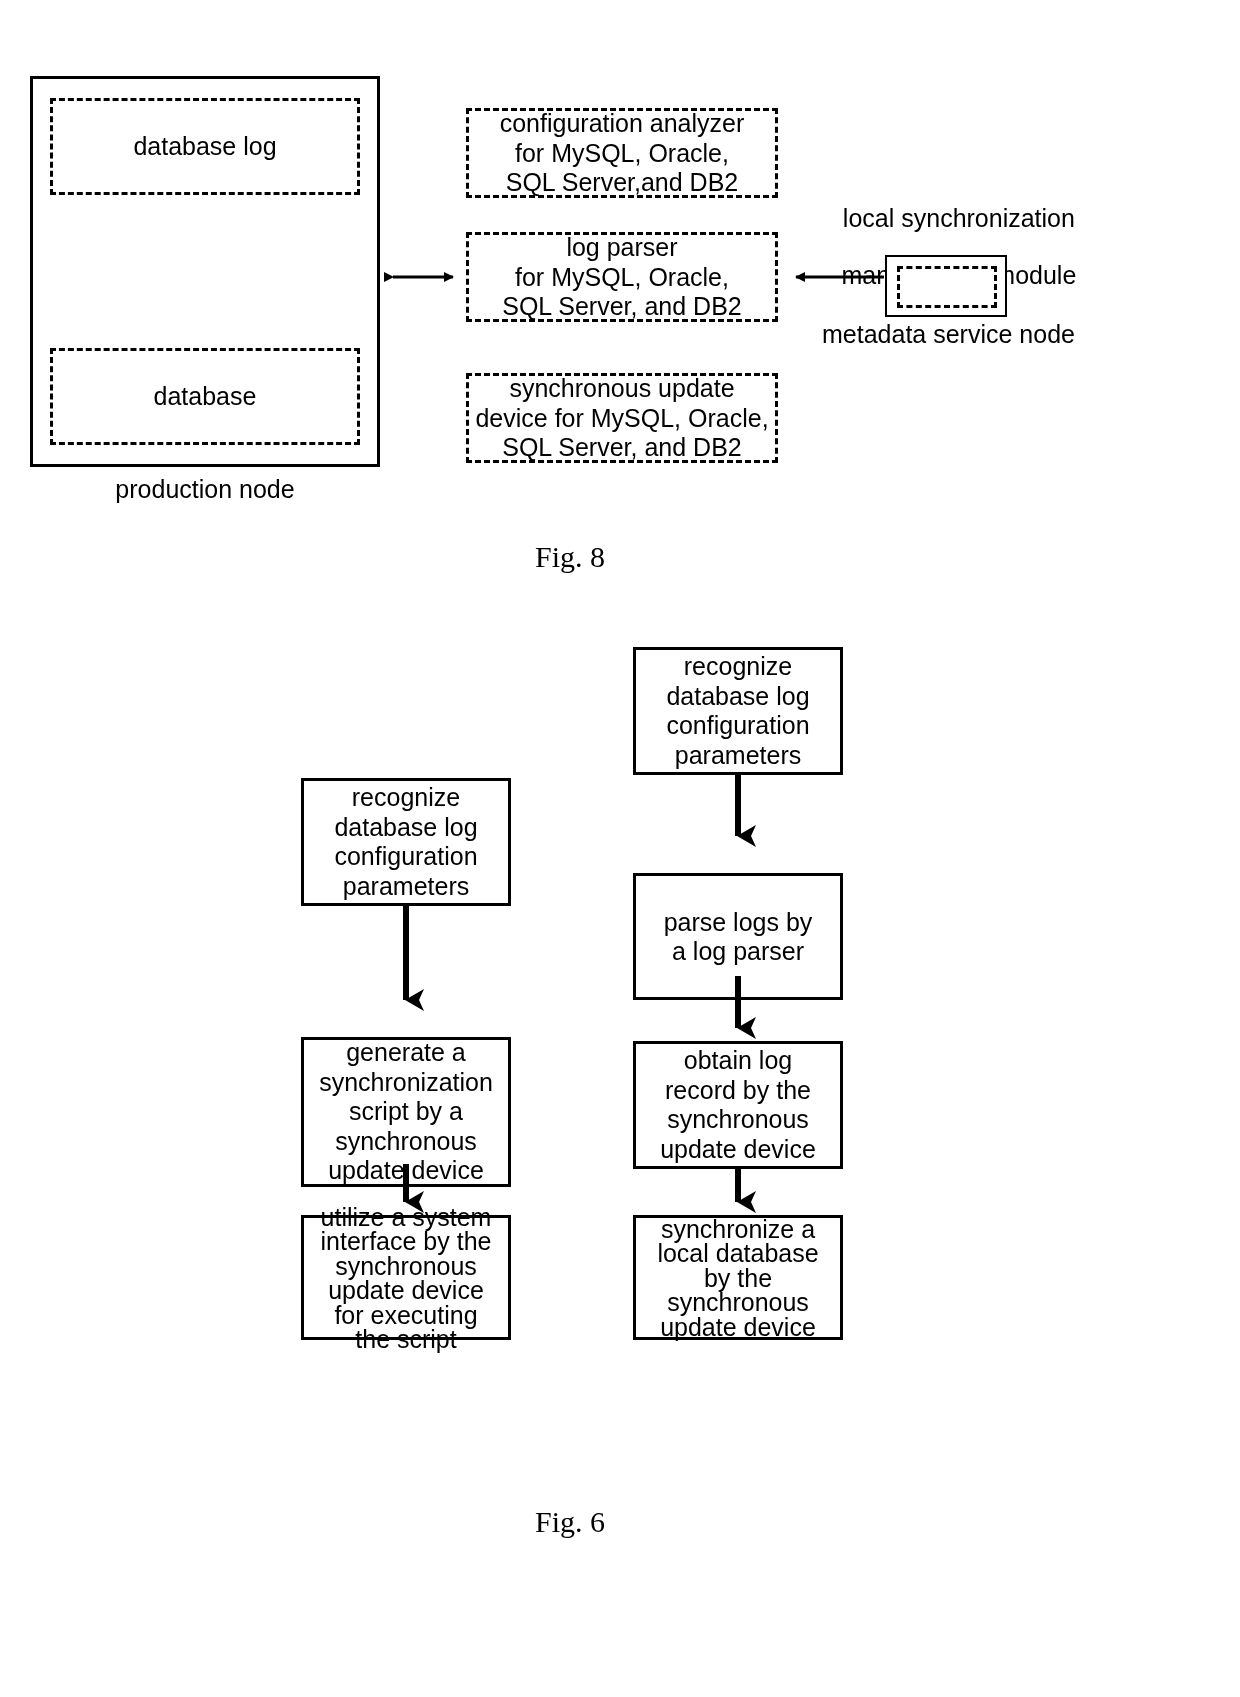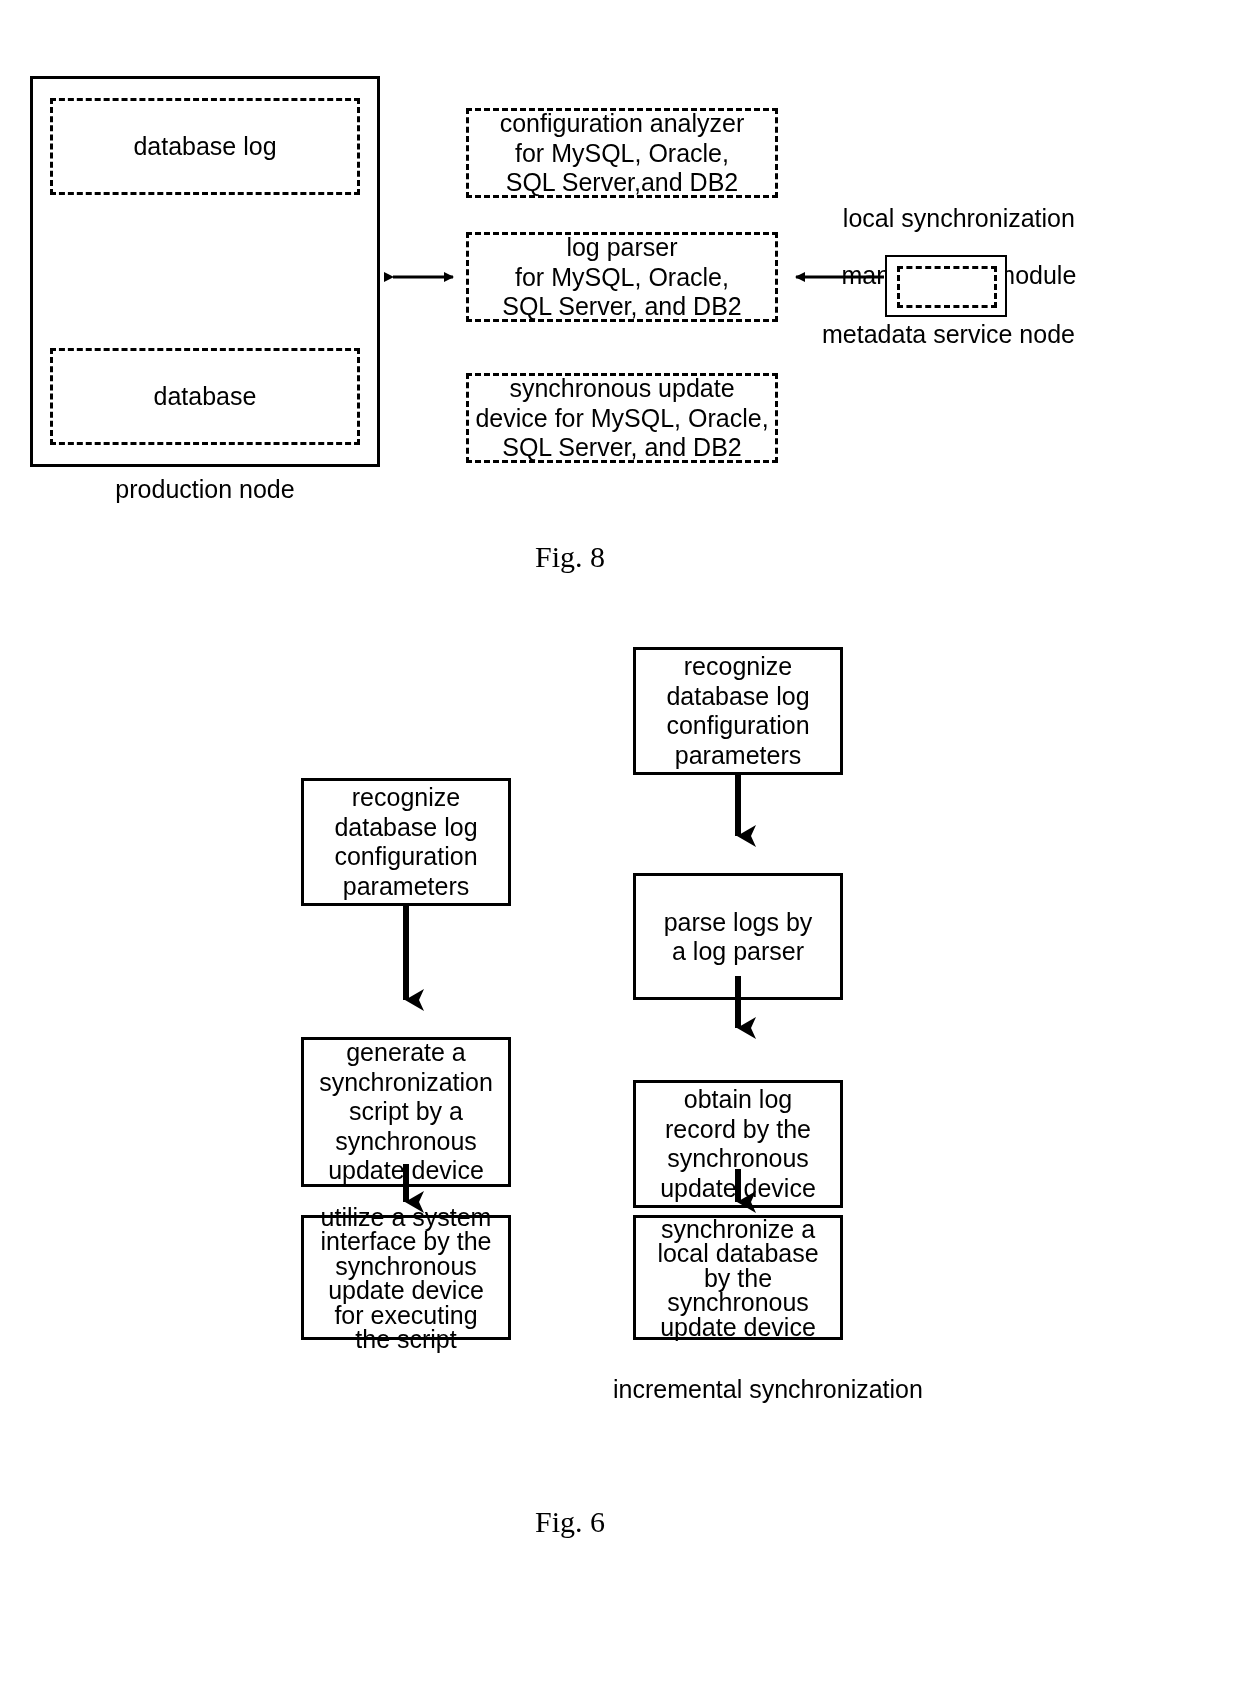--- a/index.html
+++ b/index.html
@@ -171,40 +171,39 @@
     </div>
   </div>
 
   <div class="abs solid-box" style="left:633px; top:249px; width:210px; height:127px;margin-top:24px;">
     <div class="boxtext">
       <span>parse logs by</span><br>
       <span>a log parser</span>
     </div>
   </div>
 
-  <div class="abs solid-box" style="left:633px; top:441px; width:210px; height:128px;margin-top:39px;">
+  <div class="abs solid-box" style="left:633px; top:441px; width:210px; height:128px;">
     <div class="boxtext">
       <span>obtain log</span><br>
       <span>record by the</span><br>
       <span>synchronous</span><br>
       <span>update device</span>
     </div>
   </div>
 
   <div class="abs solid-box" style="left:633px; top:615px; width:210px; height:125px;">
     <div class="boxtext tight">
       <span>synchronize a</span><br>
       <span>local database</span><br>
       <span>by the</span><br>
       <span>synchronous</span><br>
       <span>update device</span>
     </div>
   </div>
 
-  <div class="plainlabel" style="left:578px; top:775px; width:380px;">incremental synchronization</div>
 
   <div class="figcaption" style="left:470px; top:905px; width:200px;">Fig. 6</div>
 </div>
 
 <svg class="arrows" viewBox="0 0 1240 1697" xmlns="http://www.w3.org/2000/svg">
   <defs>
     <marker id="ah-r" markerWidth="11" markerHeight="11" refX="9" refY="5.5" orient="auto" markerUnits="userSpaceOnUse">
       <path d="M0,0.5 L10,5.5 L0,10.5 z" fill="#000"></path>
     </marker>
     <marker id="ah-l" markerWidth="11" markerHeight="11" refX="9" refY="5.5" orient="auto" markerUnits="userSpaceOnUse">

